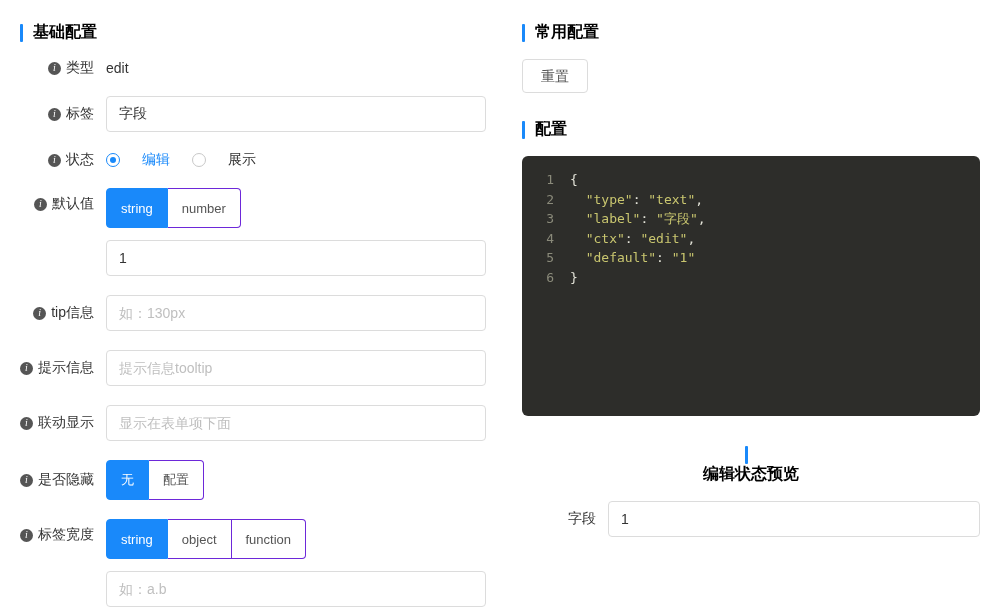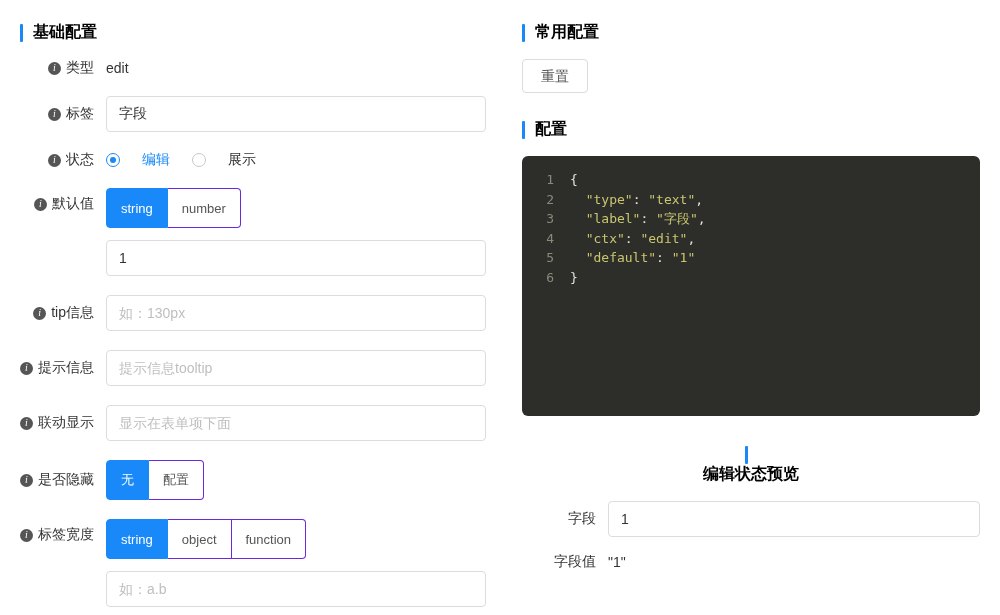--- a/index.html
+++ b/index.html
@@ -316,17 +316,13 @@
     <span class="title">编辑状态预览</span>
   </div>
 
   <div class="preview-row">
     <div class="preview-label">字段</div>
     <div class="preview-ctrl">
       <input class="text-input" value="1" style="">
     </div>
   </div>
 
-  <div class="preview-row">
-    <div class="preview-label">字段值</div>
-    <div class="preview-ctrl quoted">"1"</div>
-  </div>
 </div>
 
 </body></html>

